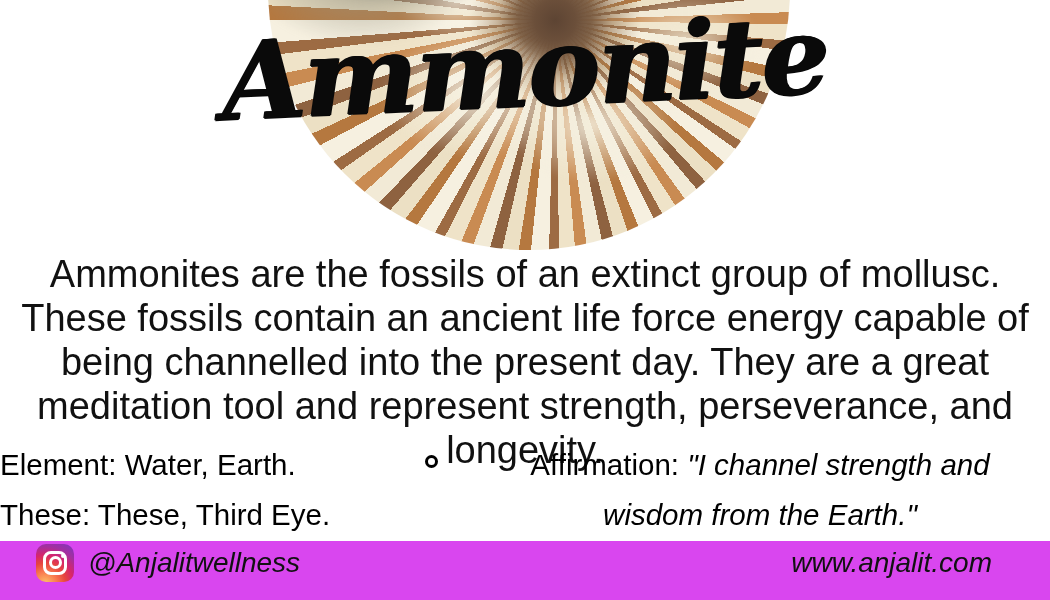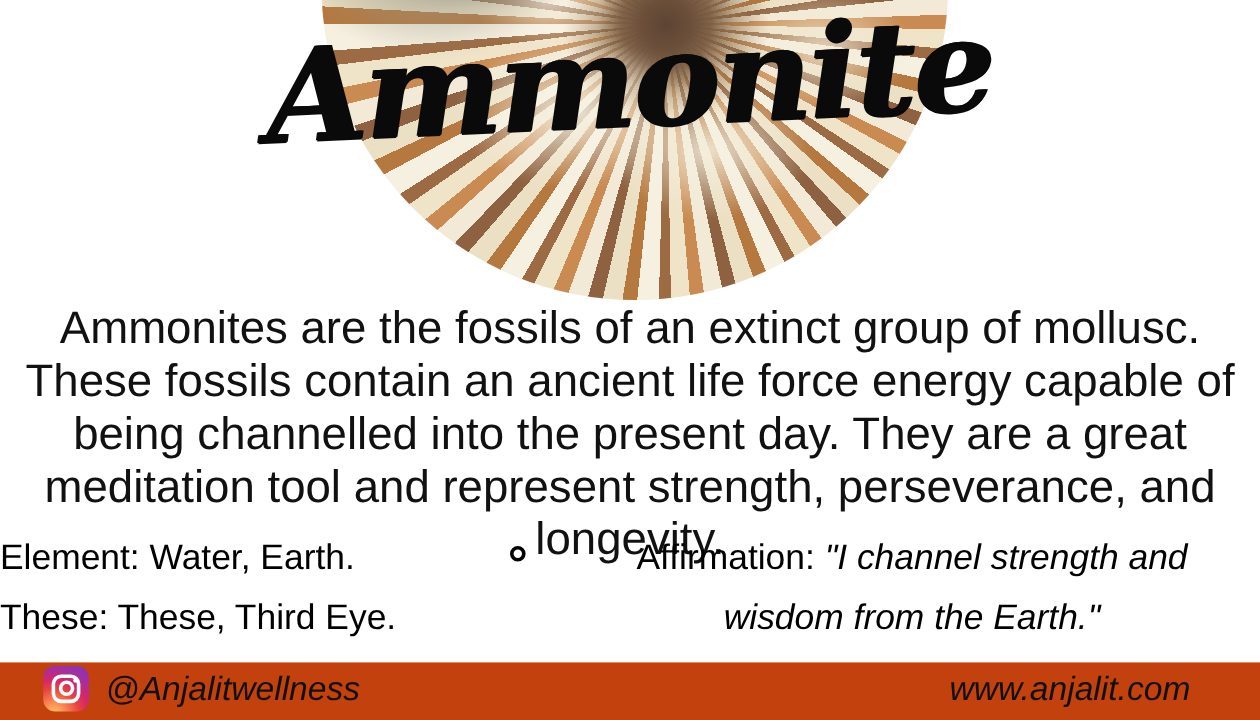--- a/index.html
+++ b/index.html
@@ -166,22 +166,22 @@
   }
   .attr-right b { font-weight: 400; }
   .attr-right i { font-style: italic; }
 
   
   #footer {
     position: absolute;
     left: 0;
     bottom: 0;
     width: 1050px;
-    height: 48px;
-    background: #c2410c;
+    height: 59px;
+    background: #d946ef;
   }
 
   .footer-left {
     position: absolute;
     left: 36px;
     top: 0;
     height: 43px;
     display: flex;
     align-items: center;
     gap: 14px;

